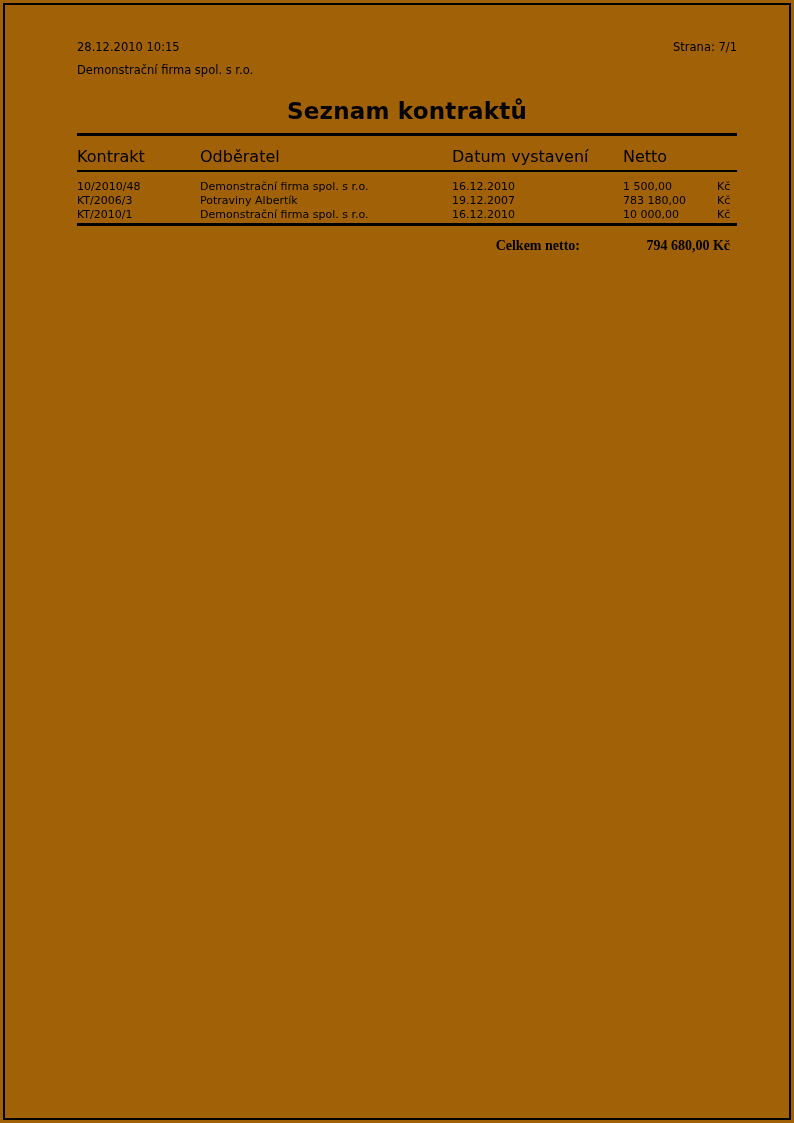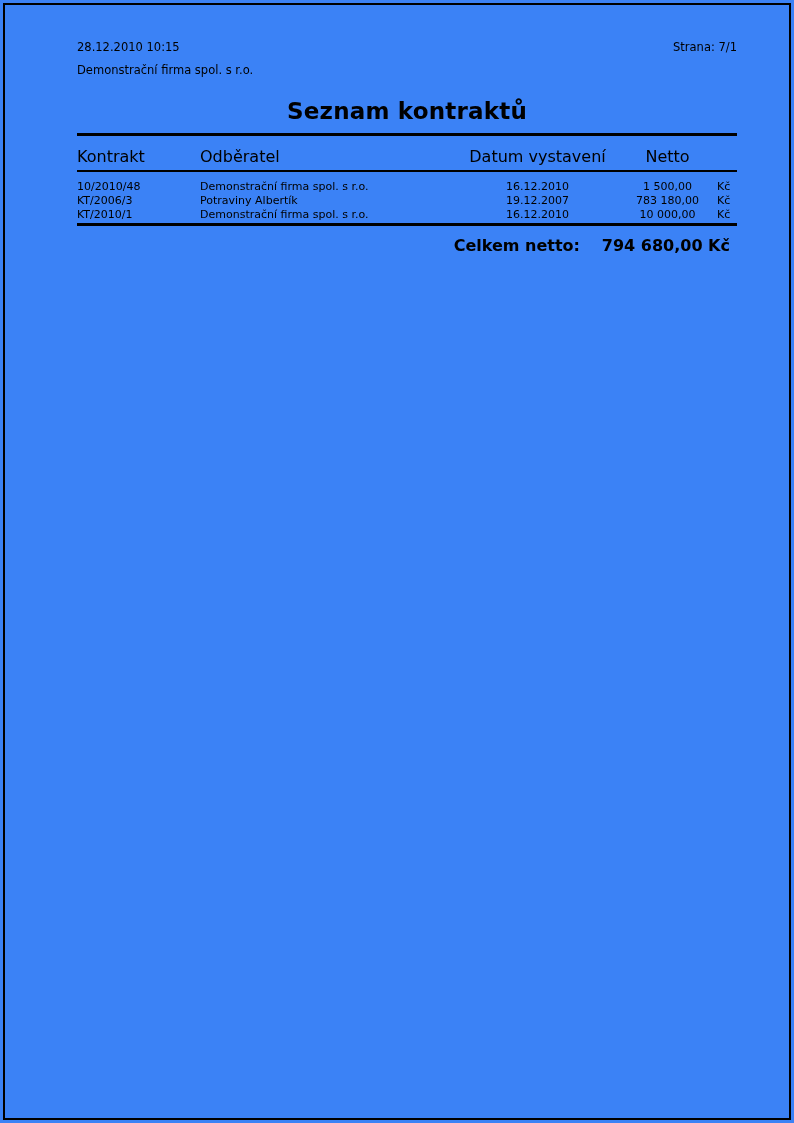--- a/index.html
+++ b/index.html
@@ -5,21 +5,21 @@
   * { margin: 0; padding: 0; box-sizing: border-box; }
   html, body {
     width: 794px; height: 1123px;
     background: #ffffff;
     font-family: "DejaVu Sans", "Liberation Sans", sans-serif;
     color: #000000;
   }
   .page {
     position: relative;
     width: 794px; height: 1123px;
-    background: #3b82f6;
+    background: #a16207;
     overflow: hidden;
   }
   .page-frame {
     position: absolute;
     left: 3px; top: 3px; right: 3px; bottom: 3px;
     border: 2px solid #000000;
     pointer-events: none;
   }
   .content {
     position: absolute;
@@ -61,39 +61,40 @@
   table.contracts thead th {
     font-weight: normal;
     font-size: 16px;
     border-top: 3px solid #000000;
     border-bottom: 2px solid #000000;
     padding: 11px 0 4px 0;
     white-space: nowrap;
     overflow: hidden;
   }
   th.al, td.al { text-align: left; }
-  th.ar, td.ar { text-align: center; }
+  th.ar, td.ar { text-align: left; }
   table.contracts tbody td {
     padding: 0;
     line-height: 14px;
     white-space: nowrap;
     overflow: hidden;
   }
   table.contracts tbody tr:first-child td { padding-top: 8px; }
   table.contracts tbody tr:last-child td { border-bottom: 3px solid #000000; padding-bottom: 1px; }
   td.currency { padding-left: 5px !important; text-align: left; margin-top: 36px; }
   .total-row {
     margin-top: 12px;
     display: flex;
     justify-content: flex-end;
     align-items: baseline;
-    font-size: 16px;
+    font-size: 14px;
     font-weight: bold;
     padding-right: 7px;
     line-height: 15px;
+    font-family: Liberation Serif, serif;
   }
   .total-value {
     display: inline-block;
     width: 150px;
     text-align: right;
     white-space: nowrap;
   }
 </style>
 </head>
 <body>

